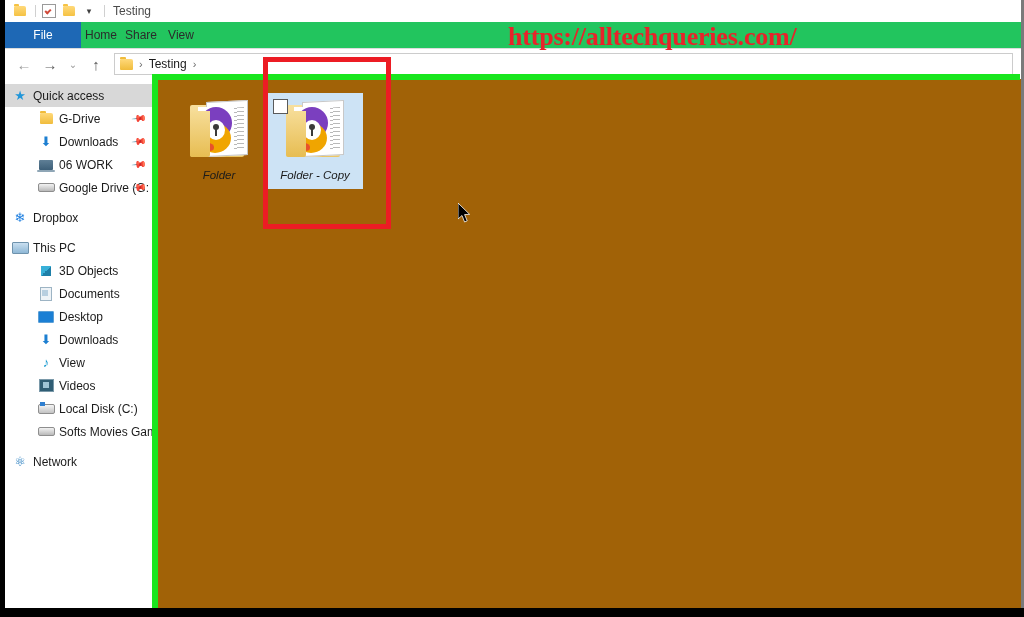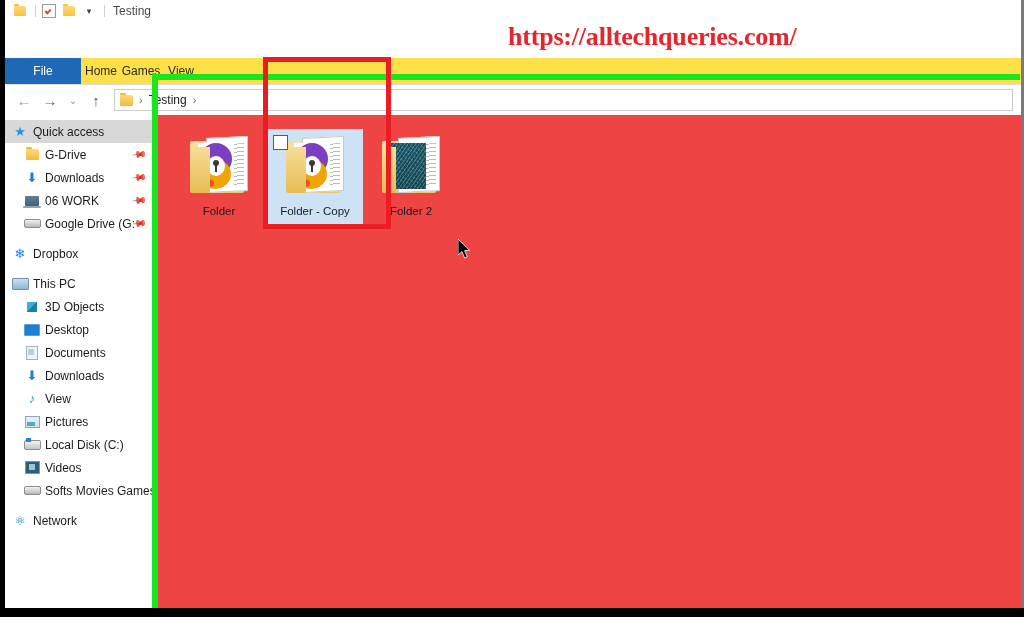--- a/index.html
+++ b/index.html
@@ -103,25 +103,24 @@
   }
   #title-text {
     font-size: 12px;
     color: #4a4a4a;
     margin-left: 4px;
   }
 
   
   #ribbon-tabs {
     height: 26px;
-    background: #fde047;
+    background: #22c55e;
     display: flex;
     align-items: stretch;
     border-bottom: 1px solid #dcdcdc;
-    margin-top: 36px;
   }
   .ribbon-tab {
     display: flex;
     align-items: center;
     justify-content: center;
     font-size: 12px;
     color: #2b2b2b;
     padding: 0 0;
     min-width: 40px;
   }
@@ -187,21 +186,21 @@
   }
   .nav-row {
     height: 23px;
     display: flex;
     align-items: center;
     padding-left: 6px;
     box-sizing: border-box;
     position: relative;
   }
   .nav-row.selected { background: #d8d8d8; }
-  .nav-row.indent-1 { padding-left: 18px; }
+  .nav-row.indent-1 { padding-left: 32px; }
   .nav-row .nav-label {
     font-size: 12px;
     color: #1b1b1b;
     white-space: nowrap;
     overflow: hidden;
   }
   .nav-row .nav-ico {
     width: 18px;
     height: 16px;
     margin-right: 4px;
@@ -327,24 +326,25 @@
     position: absolute;
     left: 3px; top: 2px;
     width: 6px; height: 6px;
     background: #9ec4d6;
   }
   .ic-network { color: #2a7fc0; font-size: 13px; line-height: 1; }
 
   
   #content-pane {
     flex: 1;
-    background: #ef4444;
+    background: #a16207;
     position: relative;
     padding-top: 14px;
     box-sizing: border-box;
+    font-style: italic;
   }
   #file-grid {
     display: flex;
     align-items: flex-start;
     padding-left: 19px;
   }
   .file-tile {
     width: 96px;
     padding: 6px 0 8px 0;
     display: flex;
@@ -536,21 +536,21 @@
     <div class="qat-item">
       <span class="qat-caret">▾</span>
     </div>
     <div class="qat-sep"></div>
     <span id="title-text">Testing</span>
   </div>
 
   <div id="ribbon-tabs">
     <div class="ribbon-tab file-tab">File</div>
     <div class="ribbon-tab">Home</div>
-    <div class="ribbon-tab">Games</div>
+    <div class="ribbon-tab">Share</div>
     <div class="ribbon-tab">View</div>
   </div>
 
   <div id="nav-bar">
     <div class="nav-btn">←</div>
     <div class="nav-btn enabled">→</div>
     <div class="nav-btn chevron">⌄</div>
     <div class="nav-btn enabled">↑</div>
     <div id="breadcrumb-bar">
       <div class="ic-folder"></div>
@@ -617,59 +617,53 @@
         <span class="nav-label">This PC</span>
       </div>
       <div class="nav-row indent-1">
         <span class="nav-ico">
             <span class="ic-3d"></span>
           </span>
         <span class="nav-label">3D Objects</span>
       </div>
       <div class="nav-row indent-1">
         <span class="nav-ico">
+            <span class="ic-doc"></span>
+          </span>
+        <span class="nav-label">Documents</span>
+      </div>
+      <div class="nav-row indent-1">
+        <span class="nav-ico">
             <span class="ic-desktop"></span>
           </span>
         <span class="nav-label">Desktop</span>
       </div>
       <div class="nav-row indent-1">
         <span class="nav-ico">
-            <span class="ic-doc"></span>
-          </span>
-        <span class="nav-label">Documents</span>
-      </div>
-      <div class="nav-row indent-1">
-        <span class="nav-ico">
             <span class="ic-download">⬇</span>
           </span>
         <span class="nav-label">Downloads</span>
       </div>
       <div class="nav-row indent-1">
         <span class="nav-ico">
             <span class="ic-music">♪</span>
           </span>
         <span class="nav-label">View</span>
       </div>
       <div class="nav-row indent-1">
         <span class="nav-ico">
-            <span class="ic-pic"></span>
-          </span>
-        <span class="nav-label">Pictures</span>
+            <span class="ic-video"></span>
+          </span>
+        <span class="nav-label">Videos</span>
       </div>
       <div class="nav-row indent-1">
         <span class="nav-ico">
             <span class="ic-drivec"></span>
           </span>
         <span class="nav-label">Local Disk (C:)</span>
-      </div>
-      <div class="nav-row indent-1">
-        <span class="nav-ico">
-            <span class="ic-video"></span>
-          </span>
-        <span class="nav-label">Videos</span>
       </div>
       <div class="nav-row indent-1">
         <span class="nav-ico">
             <span class="ic-drive"></span>
           </span>
         <span class="nav-label">Softs Movies Games</span>
       </div>
 
       <div class="group-gap"></div>
 
@@ -718,33 +712,20 @@
                 <div class="p-white"></div>
                 <div class="p-key"></div>
                 <div class="p-redsp"></div>
               </div>
             </div>
             <div class="fld-front"></div>
           </div>
           <div class="tile-label">Folder - Copy</div>
         </div>
 
-        <div class="file-tile">
-          <div class="folder-thumb">
-            <div class="fld-back"></div>
-            <div class="fld-page">
-                <div class="page-lines"></div>
-              </div>
-            <div class="fld-preview">
-              <div class="preview-teal"></div>
-            </div>
-            <div class="fld-front wide"></div>
-          </div>
-          <div class="tile-label">Folder 2</div>
-        </div>
 
       </div>
 
       <svg id="mouse-cursor" viewBox="0 0 13 20">
         <polygon points="0,0 0,16 4,12.5 6.6,19 9.2,17.8 6.6,11.6 11.6,11.3" fill="#000000" stroke="#ffffff" stroke-width="0.8"></polygon>
       </svg>
     </div>
   </div>
 </div>
 

